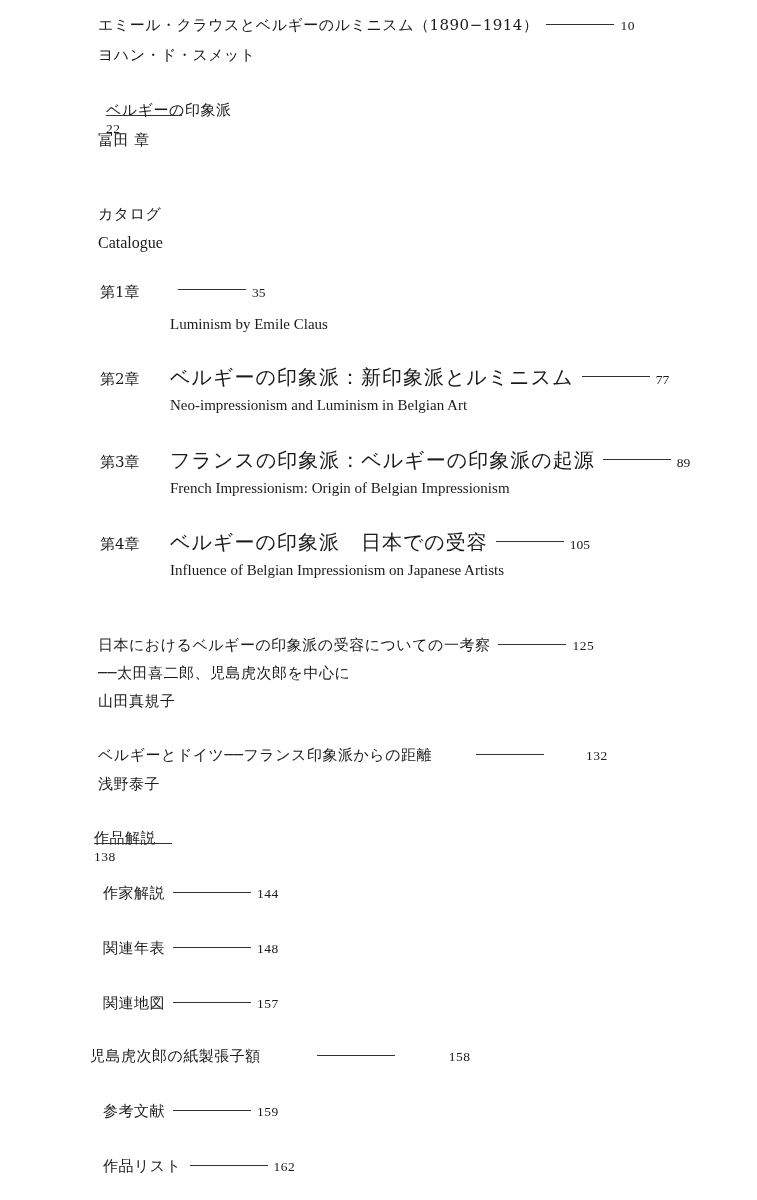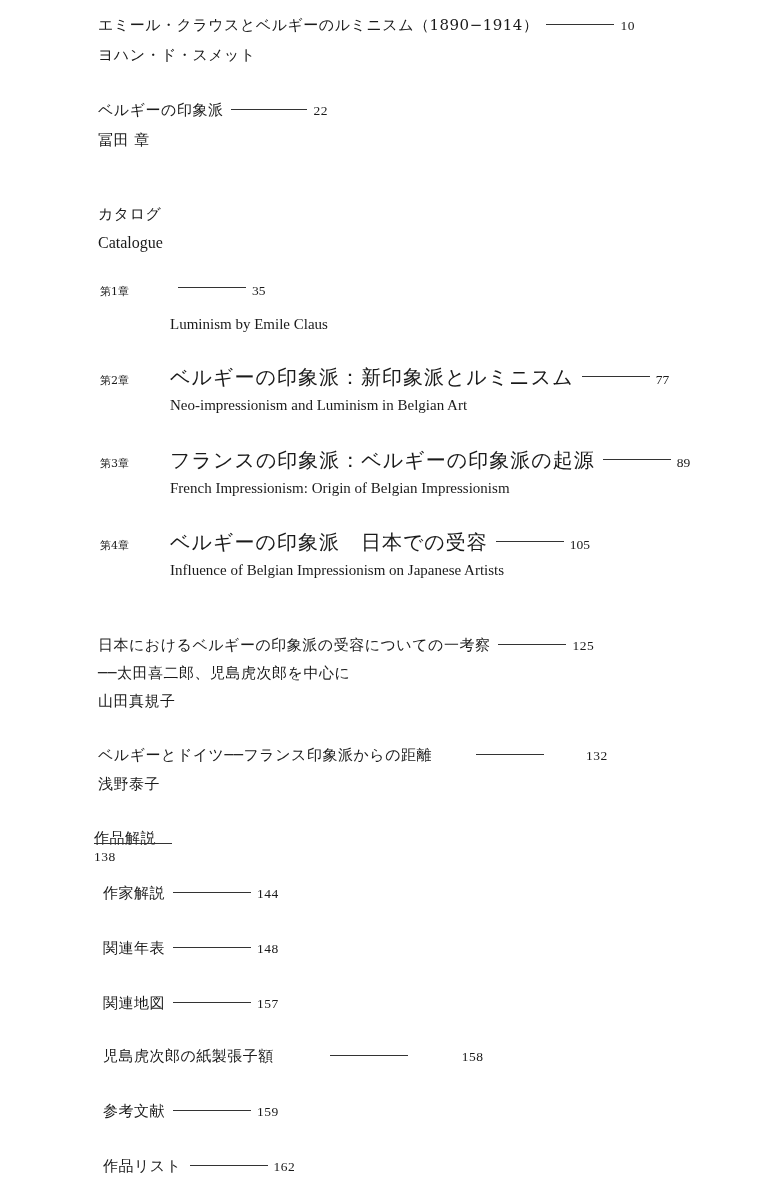--- a/index.html
+++ b/index.html
@@ -10,37 +10,37 @@
   }
   .page { position: absolute; left: 0; top: 0; width: 757px; height: 902px; }
   .line { position: absolute; white-space: nowrap; display: flex; align-items: baseline; }
   .jp { font-size: 15px; letter-spacing: 0.5px; }
   .jp-lg { font-size: 20px; letter-spacing: 1px; }
   .en { font-family: "Liberation Serif", serif; font-size: 15px; }
   .en-md { font-family: Liberation Serif, serif; font-size: 16px; }
   .pg { font-family: "Liberation Serif", serif; font-size: 13.5px; margin-left: 6px; }
   .dash { display: inline-block; height: 1px; background: #333; margin-left: 8px; position: relative; top: -5px; }
   .dash-lg { top: -7px; }
-  .chapno { font-size: 11px; display: inline-block; width: 70px; }
+  .chapno { font-size: 15px; display: inline-block; width: 70px; }
 </style>
 </head>
 <body>
 
 <div class="page">
 
   <div class="line jp" style="left:98px; top:16px;">
     <span>エミール・クラウスとベルギーのルミニスム（1890−1914）</span>
     <span class="dash" style="width:68px;"></span>
     <span class="pg">10</span>
   </div>
   <div class="line jp" style="left:98px; top:46px;">
     <span>ヨハン・ド・スメット</span>
   </div>
 
-  <div class="line jp" style="left:98px; top:101px;">
+  <div class="line jp" style="left:98px; top:101px;flex-direction:column;">
     <span>ベルギーの印象派</span>
     <span class="dash" style="width:76px;"></span>
     <span class="pg">22</span>
   </div>
   <div class="line jp" style="left:98px; top:131px;">
     <span>冨田 章</span>
   </div>
 
   <div class="line jp" style="left:98px; top:205px;">
     <span>カタログ</span>
@@ -122,21 +122,21 @@
   <div class="line jp" style="left:103px; top:939px;">
     <span>関連年表</span>
     <span class="dash" style="width:78px;"></span>
     <span class="pg">148</span>
   </div>
   <div class="line jp" style="left:103px; top:994px;">
     <span>関連地図</span>
     <span class="dash" style="width:78px;"></span>
     <span class="pg">157</span>
   </div>
-  <div class="line jp" style="left:103px; top:1047px;gap:48px;">
+  <div class="line jp" style="left:90px; top:1047px;gap:48px;">
     <span>児島虎次郎の紙製張子額</span>
     <span class="dash" style="width:78px;"></span>
     <span class="pg">158</span>
   </div>
   <div class="line jp" style="left:103px; top:1102px;">
     <span>参考文献</span>
     <span class="dash" style="width:78px;"></span>
     <span class="pg">159</span>
   </div>
   <div class="line jp" style="left:103px; top:1157px;">

